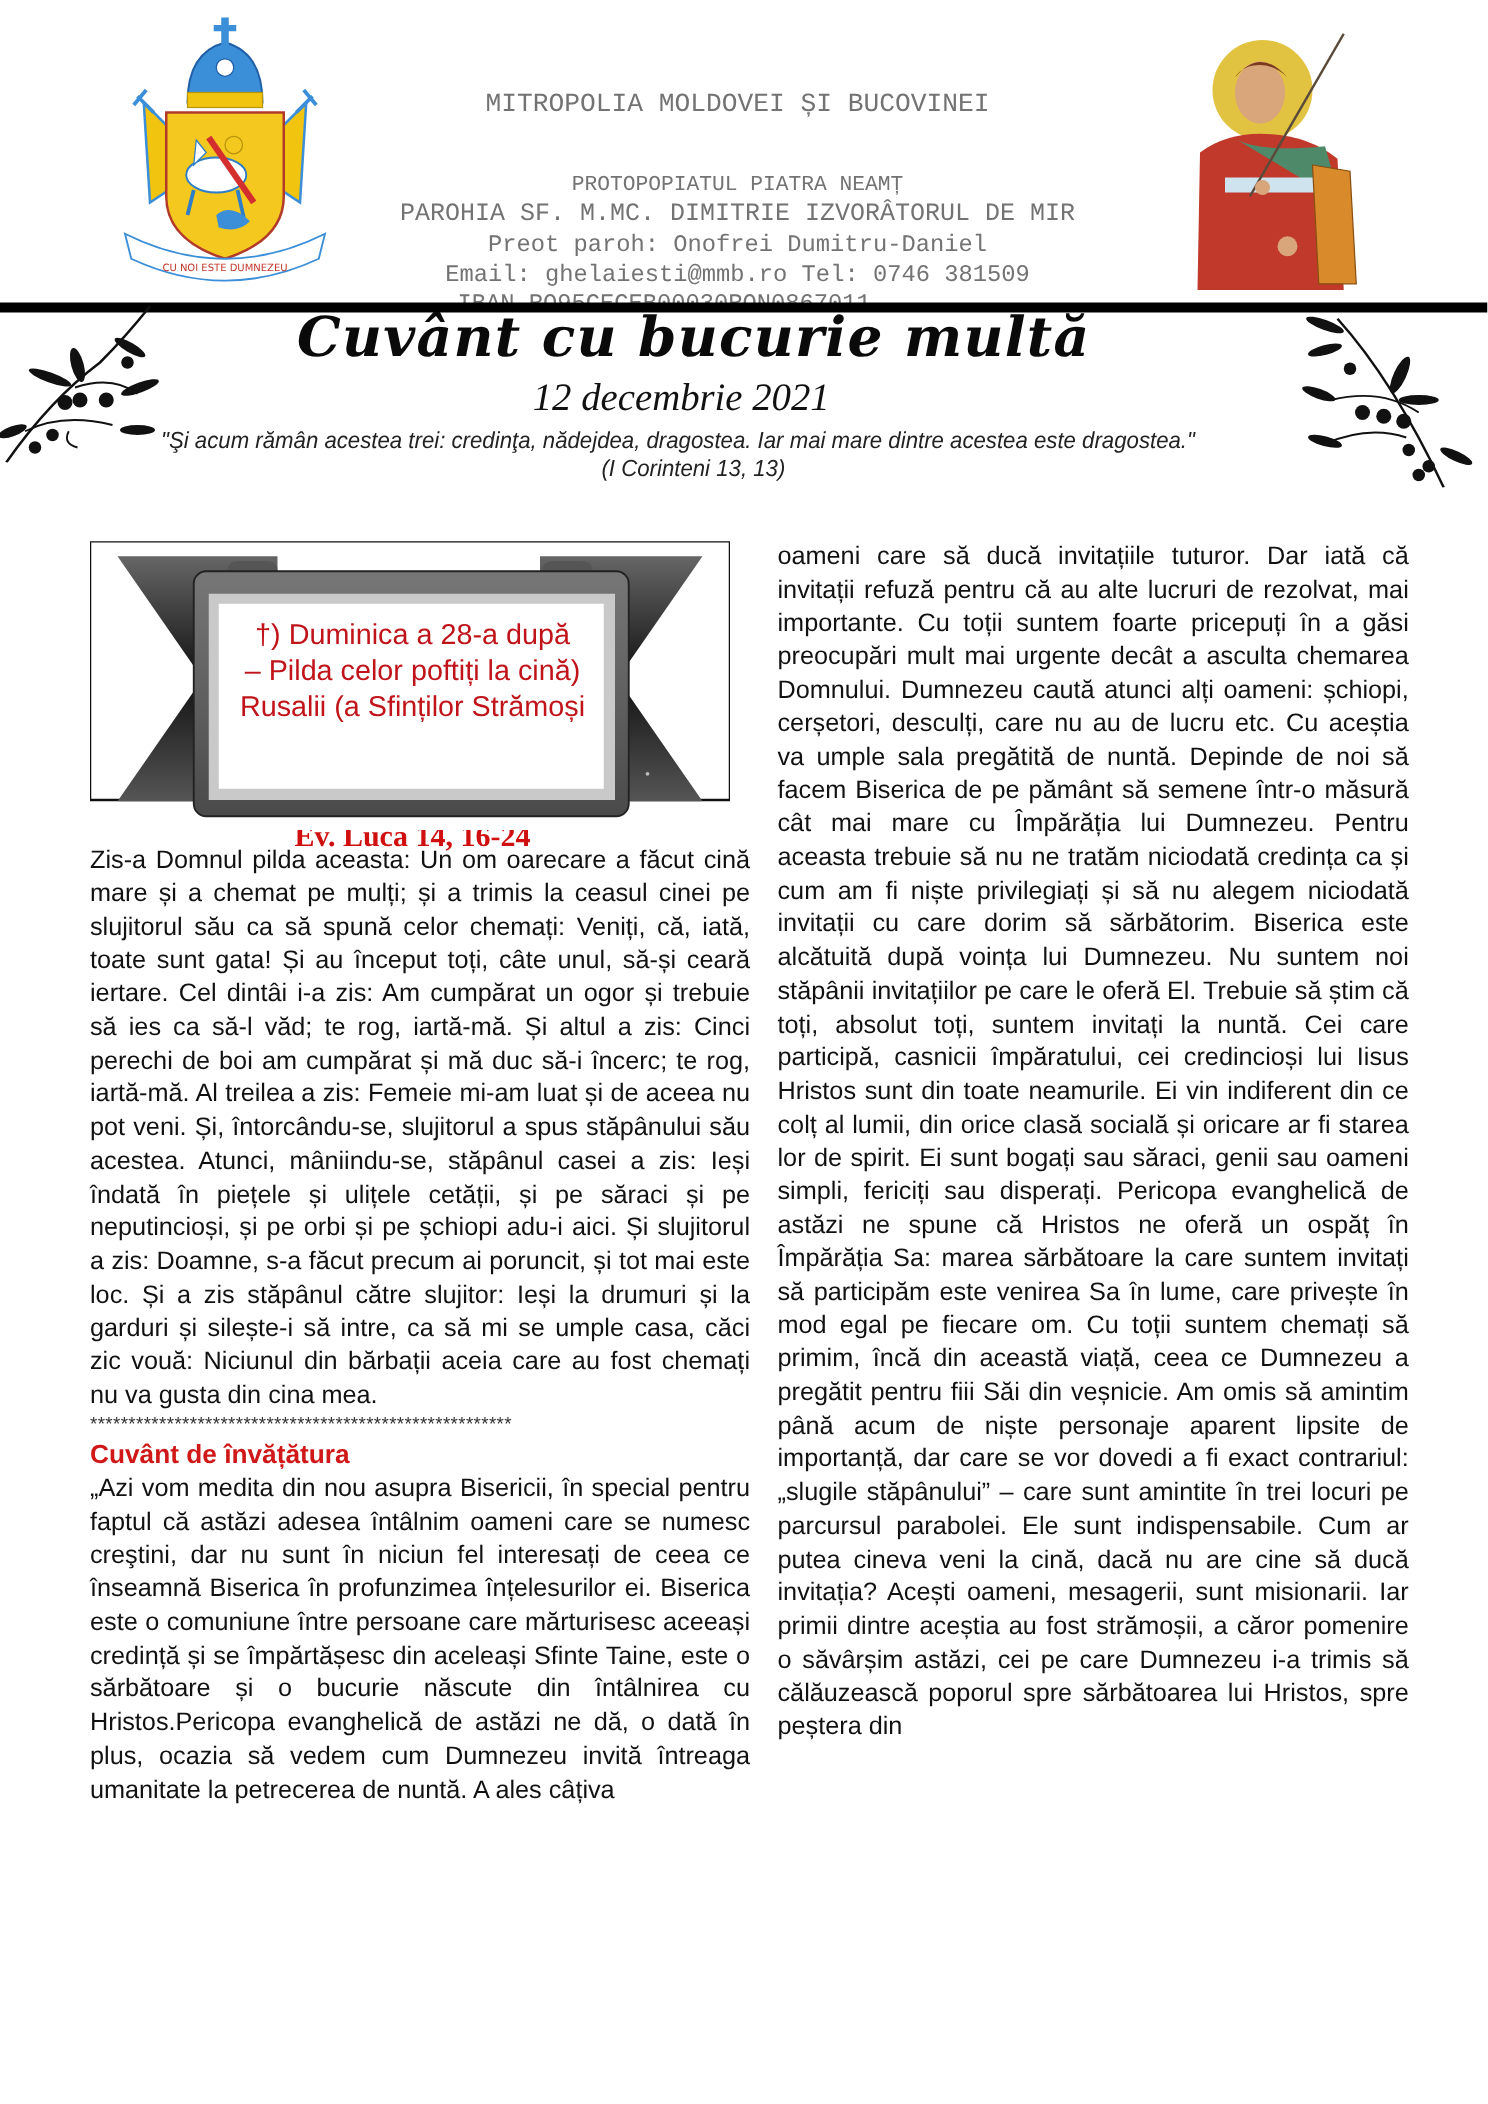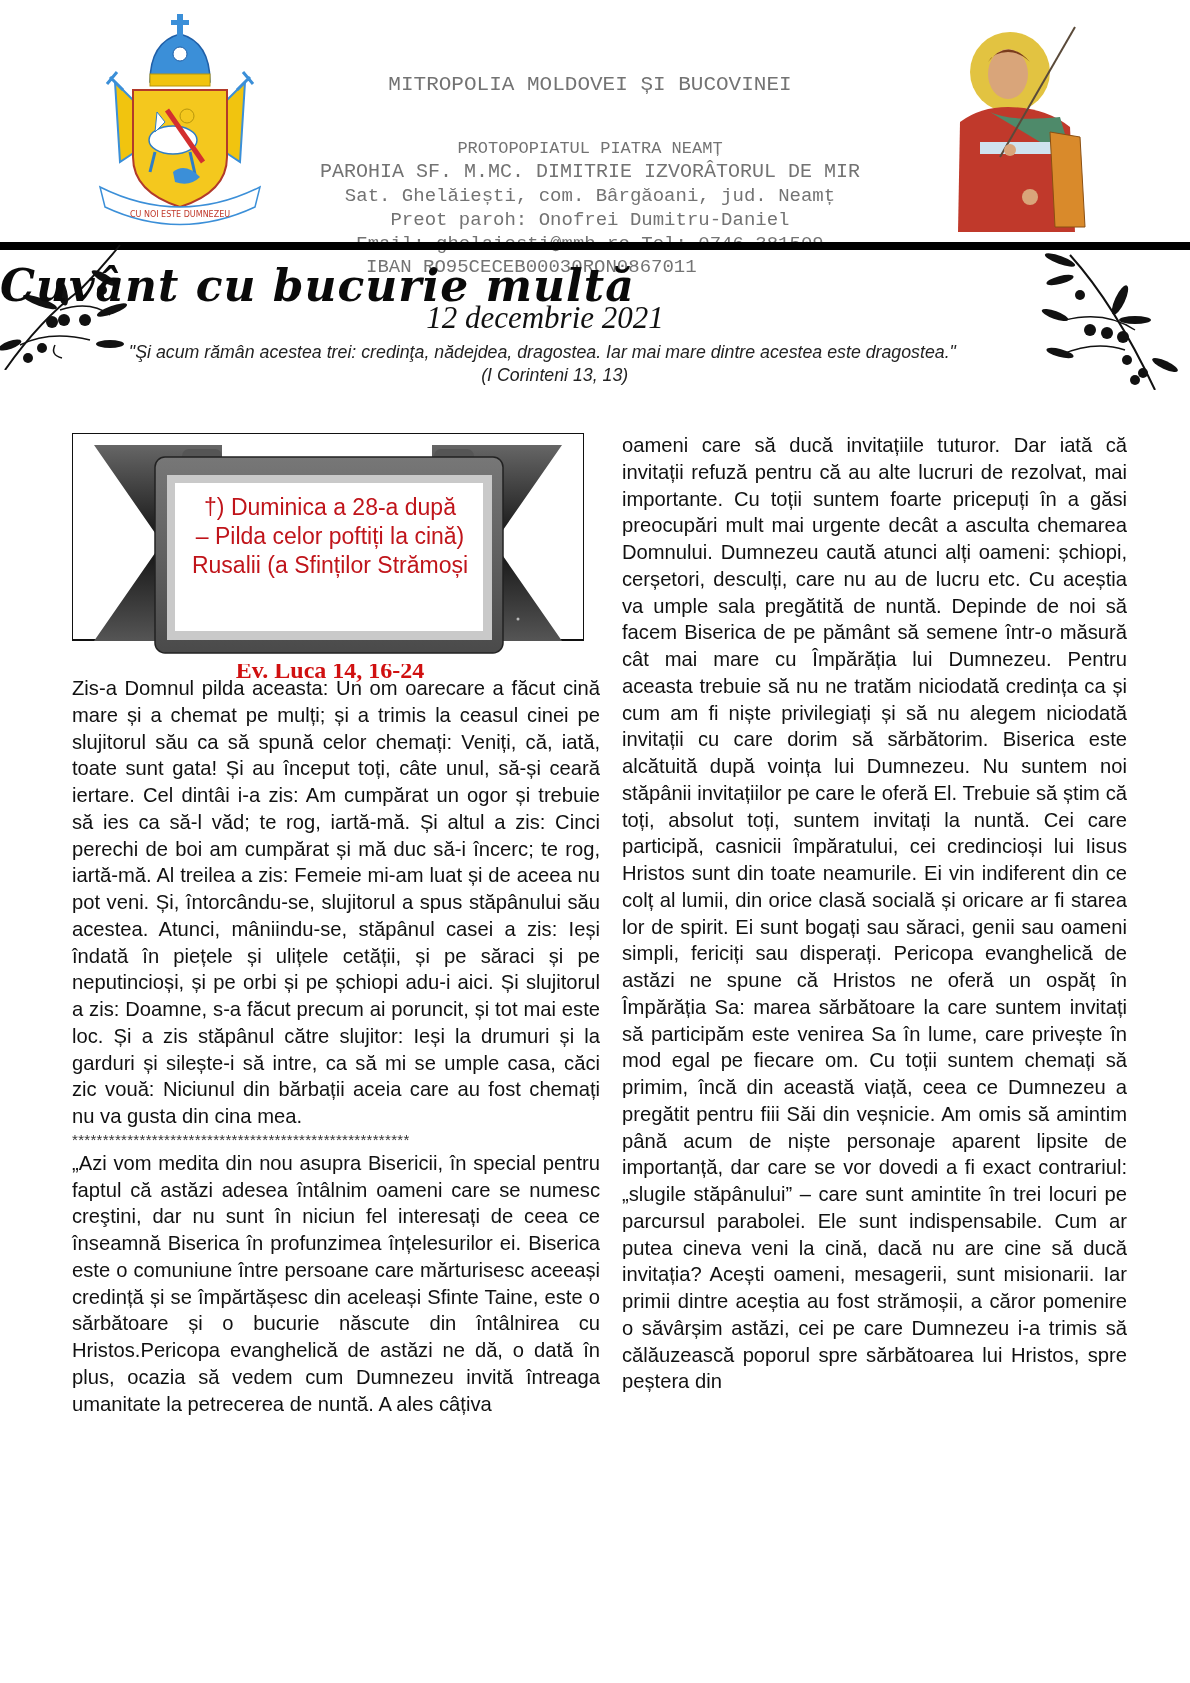--- a/index.html
+++ b/index.html
@@ -14,21 +14,21 @@
   .header-text .l1 { font-size: 21px; line-height: 26px; }
   .header-text .l2 { font-size: 17px; line-height: 22px; margin-top: 40px; }
   .header-text .l3 { font-size: 20px; line-height: 24px; }
   .header-text .l4, .header-text .l5, .header-text .l6 { font-size: 19px; line-height: 24px; }
   .header-text .l7 { font-size: 19px; line-height: 22px; text-align: left; padding-left: 66px; }
   .header-rule { position: absolute; left: 0; top: 242px; width: 1190px; height: 8px; background: #000; }
 
   .olive-left { position: absolute; left: 0; top: 240px; width: 140px; height: 130px; }
   .olive-right { position: absolute; left: 1035px; top: 245px; width: 155px; height: 145px; }
 
-  .title { position: absolute; left: 0; top: 260px; width: 1110px; 
+  .title { position: absolute; left: 0; top: 245px; width: 1110px; text-align: center;
     font-family: "DejaVu Serif", serif; font-weight: bold; font-style: italic; font-size: 44px;
     letter-spacing: 1px; color: #0a0a0a; }
   .date { position: absolute; left: 0; top: 300px; width: 1090px; text-align: center;
     font-family: "Liberation Serif", serif; font-style: italic; font-size: 31px; color: #111; }
   .motto { position: absolute; left: 120px; top: 340px; width: 880px; text-align: center;
     font-family: "Liberation Sans", sans-serif; font-style: italic; font-size: 18.5px; line-height: 23px;
     color: #222; transform: scaleX(0.96); transform-origin: left top; }
 
   
   .banner-frame { position: absolute; left: 72px; top: 433px; width: 512px; height: 208px;
@@ -76,21 +76,20 @@
   <path d="M78 160 Q90 150 105 165 Q95 175 80 170 Z" fill="#3b8fd8"></path>
 
   <path d="M5 175 Q85 215 165 175 L160 195 Q85 230 10 195 Z" fill="#ffffff" stroke="#3b8fd8" stroke-width="1.5"></path>
   <text x="85" y="205" text-anchor="middle" font-family="DejaVu Sans, sans-serif" font-size="8" fill="#c0392b">CU NOI ESTE DUMNEZEU</text>
 </svg>
 
 <div class="header-text">
   <div class="l1">MITROPOLIA MOLDOVEI ȘI BUCOVINEI</div>
   <div class="l2">PROTOPOPIATUL PIATRA NEAMȚ</div>
   <div class="l3">PAROHIA SF. M.MC. DIMITRIE IZVORÂTORUL DE MIR</div>
-  <div class="l4">Sat. Ghelăiești, com. Bârgăoani, jud. Neamț</div>
   <div class="l5">Preot paroh: Onofrei Dumitru-Daniel</div>
   <div class="l6">Email: ghelaiesti@mmb.ro Tel: 0746 381509</div>
   <div class="l7">IBAN RO95CECEB00030RON0867011</div>
 </div>
 
 <svg class="saint" viewBox="0 0 140 210">
   <circle cx="60" cy="50" r="40" fill="#e2c341"></circle>
   <ellipse cx="58" cy="52" rx="20" ry="25" fill="#d9a57a"></ellipse>
   <path d="M38 40 Q58 15 80 40 Q70 30 58 30 Q44 30 38 40 Z" fill="#7a3b1c"></path>
   <path d="M10 100 Q30 85 58 85 Q95 85 120 105 L125 210 L8 210 Z" fill="#c0392b"></path>
@@ -185,18 +184,19 @@
   <div>– Pilda celor poftiți la cină)</div>
   <div>Rusalii (a Sfinților Strămoși</div>
 </div>
 <div class="pericope">
   <span>Ev. Luca 14, 16-24</span>
 </div>
 
 <div class="col col-left">
   <p>Zis-a Domnul pilda aceasta: Un om oarecare a făcut cină mare și a chemat pe mulți; și a trimis la ceasul cinei pe slujitorul său ca să spună celor chemați: Veniți, că, iată, toate sunt gata! Și au început toți, câte unul, să-și ceară iertare. Cel dintâi i-a zis: Am cumpărat un ogor și trebuie să ies ca să-l văd; te rog, iartă-mă. Și altul a zis: Cinci perechi de boi am cumpărat și mă duc să-i încerc; te rog, iartă-mă. Al treilea a zis: Femeie mi-am luat și de aceea nu pot veni. Și, întorcându-se, slujitorul a spus stăpânului său acestea. Atunci, mâniindu-se, stăpânul casei a zis: Ieși îndată în piețele și ulițele cetății, și pe săraci și pe neputincioși, și pe orbi și pe șchiopi adu-i aici. Și slujitorul a zis: Doamne, s-a făcut precum ai poruncit, și tot mai este loc. Și a zis stăpânul către slujitor: Ieși la drumuri și la garduri și silește-i să intre, ca să mi se umple casa, căci zic vouă: Niciunul din bărbații aceia care au fost chemați nu va gusta din cina mea.</p>
   <div class="stars">*******************************************************</div>
+  <div class="section-heading">Cuvânt de învățătura</div>
   <p>„Azi vom medita din nou asupra Bisericii, în special pentru faptul că astăzi adesea întâlnim oameni care se numesc creştini, dar nu sunt în niciun fel interesați de ceea ce înseamnă Biserica în profunzimea înțelesurilor ei. Biserica este o comuniune între persoane care mărturisesc aceeași credință și se împărtășesc din aceleași Sfinte Taine, este o sărbătoare și o bucurie născute din întâlnirea cu Hristos.Pericopa evanghelică de astăzi ne dă, o dată în plus, ocazia să vedem cum Dumnezeu invită întreaga umanitate la petrecerea de nuntă. A ales câțiva</p>
 </div>
 
 <div class="col col-right">
   <p>oameni care să ducă invitațiile tuturor. Dar iată că invitații refuză pentru că au alte lucruri de rezolvat, mai importante. Cu toții suntem foarte pricepuți în a găsi preocupări mult mai urgente decât a asculta chemarea Domnului. Dumnezeu caută atunci alți oameni: șchiopi, cerșetori, desculți, care nu au de lucru etc. Cu aceștia va umple sala pregătită de nuntă. Depinde de noi să facem Biserica de pe pământ să semene într-o măsură cât mai mare cu Împărăția lui Dumnezeu. Pentru aceasta trebuie să nu ne tratăm niciodată credința ca și cum am fi niște privilegiați și să nu alegem niciodată invitații cu care dorim să sărbătorim. Biserica este alcătuită după voința lui Dumnezeu. Nu suntem noi stăpânii invitațiilor pe care le oferă El. Trebuie să știm că toți, absolut toți, suntem invitați la nuntă.  Cei care participă, casnicii împăratului, cei credincioși lui Iisus Hristos sunt din toate neamurile. Ei vin indiferent din ce colț al lumii, din orice clasă socială și oricare ar fi starea lor de spirit. Ei sunt bogați sau săraci, genii sau oameni simpli, fericiți sau disperați.    Pericopa evanghelică de astăzi ne spune că Hristos ne oferă un ospăț în Împărăția Sa: marea sărbătoare la care suntem invitați să participăm este venirea Sa în lume, care privește în mod egal pe fiecare om. Cu toții suntem chemați să primim, încă din această viață, ceea ce Dumnezeu a pregătit pentru fiii Săi din veșnicie.  Am omis să amintim până acum de niște personaje aparent lipsite de importanță, dar care se vor dovedi a fi exact contrariul: „slugile stăpânului” – care sunt amintite în trei locuri pe parcursul parabolei. Ele sunt indispensabile. Cum ar putea cineva veni la cină, dacă nu are cine să ducă invitația? Acești oameni, mesagerii, sunt misionarii. Iar primii dintre aceștia au fost strămoșii, a căror pomenire o săvârșim astăzi, cei pe care Dumnezeu i-a trimis să călăuzească poporul spre sărbătoarea lui Hristos, spre peștera din</p>
 </div>
 
 </body></html>

